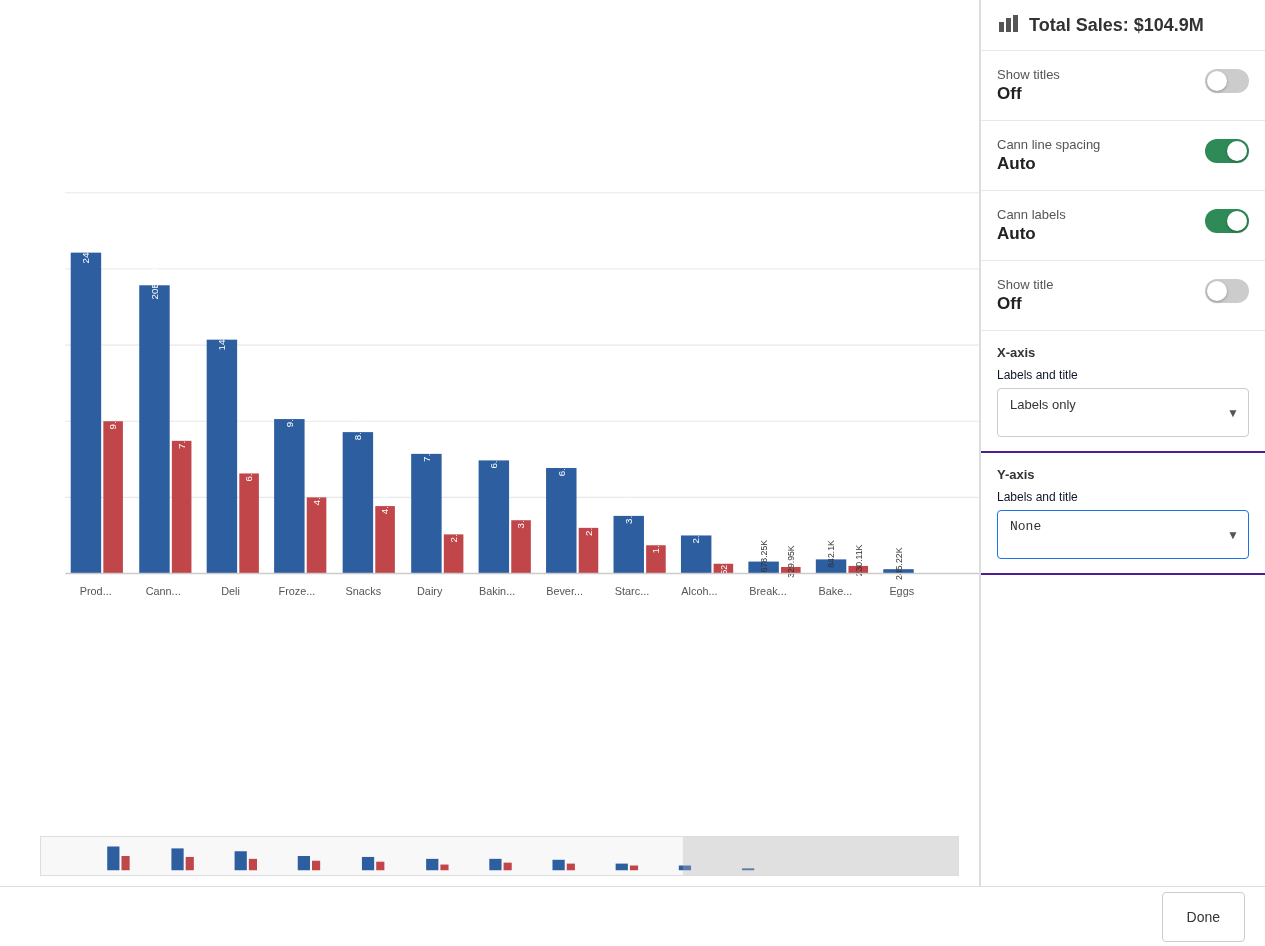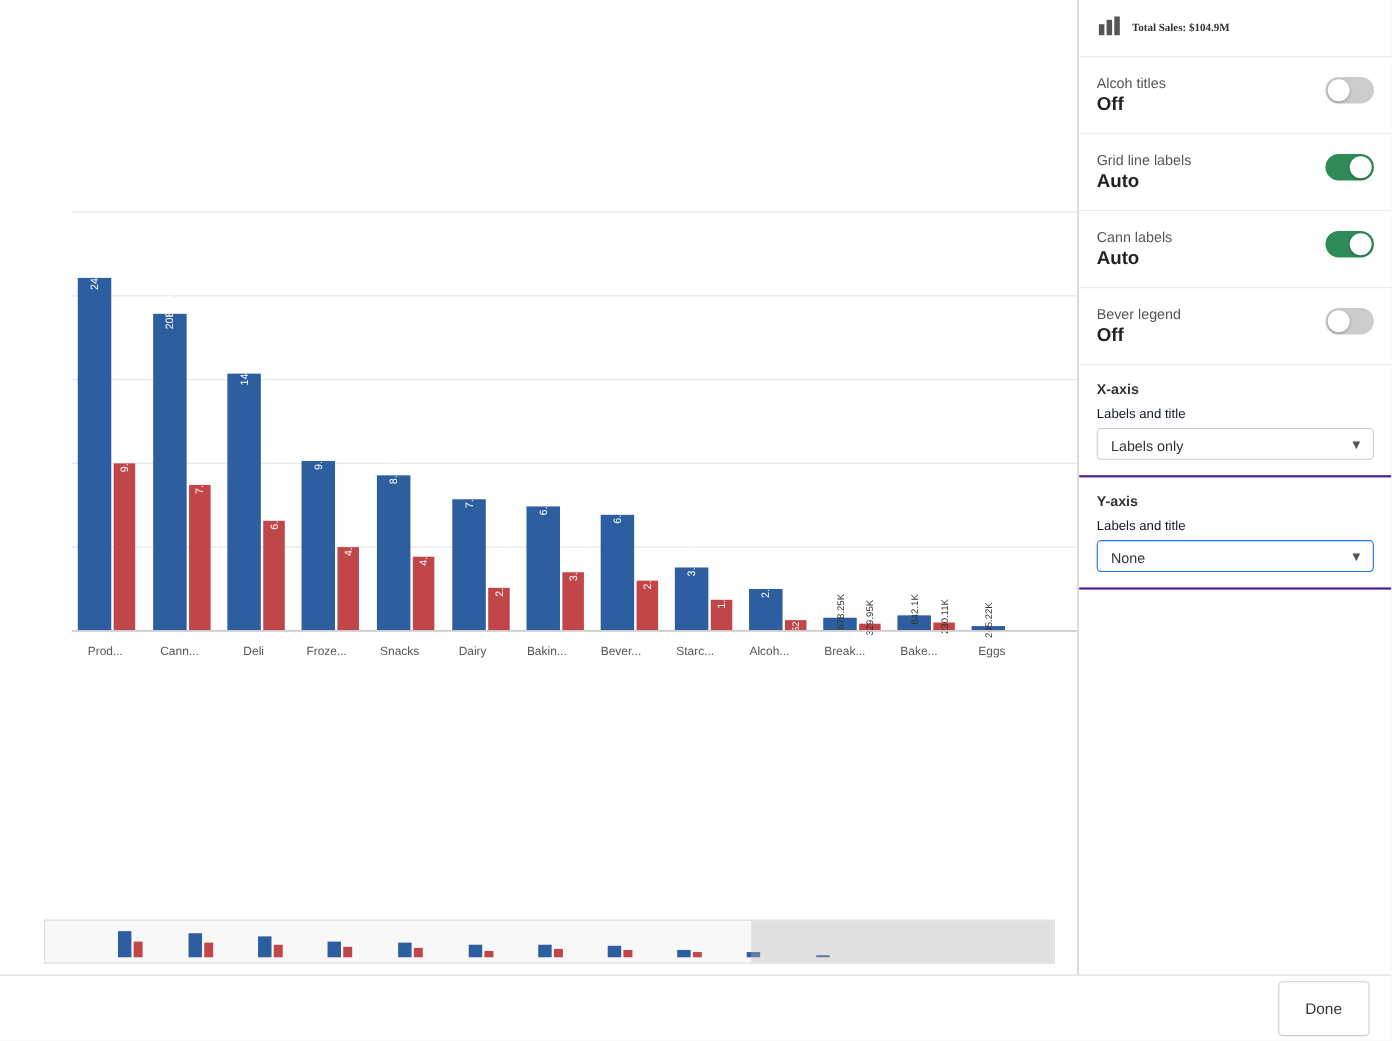--- a/index.html
+++ b/index.html
@@ -34,24 +34,23 @@
       padding: 12px 16px;
       border-bottom: 1px solid #e8e8e8;
       gap: 10px;
     }
 
     .panel-header-icon {
       color: #555;
     }
 
     .panel-header-title {
-      font-size: 10px;
+      font-size: 18px;
       font-weight: 600;
       color: #333;
-      font-family: Liberation Serif, serif;
     }
 
     .panel-section {
       padding: 16px 16px;
       border-bottom: 1px solid #e8e8e8;
     }
 
     .setting-row {
       display: flex;
       justify-content: space-between;
@@ -119,33 +118,34 @@
       color: #0f172a;
       margin-bottom: 6px;
     }
 
     .select-wrapper {
       position: relative;
     }
 
     .select-wrapper select {
       width: 100%;
-      padding: 8px 32px 4px 12px;
+      padding: 8px 32px 24px 12px;
       font-size: 13px;
       color: #333;
       background: #fff;
       border: 1px solid #ccc;
       border-radius: 4px;
       appearance: none;
       cursor: pointer;
       outline: none;
     }
 
     .select-wrapper.active select {
       border-color: #1a73e8;
+      font-family: Liberation Mono, monospace;
     }
 
     .select-arrow {
       position: absolute;
       right: 10px;
       top: 50%;
       transform: translateY(-50%);
       pointer-events: none;
       color: #555;
       font-size: 12px;
@@ -308,34 +308,34 @@
           <rect x="9" y="6" width="5" height="14" fill="#555"></rect>
           <rect x="16" y="3" width="5" height="17" fill="#555"></rect>
         </svg>
       </span>
       <span class="panel-header-title">Total Sales: $104.9M</span>
     </div>
 
     <div class="panel-section">
       <div class="setting-row">
         <div>
-          <div class="setting-label">Alcoh titles</div>
+          <div class="setting-label">Show titles</div>
           <div class="setting-value">Off</div>
         </div>
         <div class="toggle-wrapper">
           <div class="toggle-track off"></div>
           <div class="toggle-thumb" style="left:2px;"></div>
         </div>
       </div>
     </div>
 
     <div class="panel-section">
       <div class="setting-row">
         <div>
-          <div class="setting-label">Grid line labels</div>
+          <div class="setting-label">Cann line spacing</div>
           <div class="setting-value">Auto</div>
         </div>
         <div class="toggle-wrapper">
           <div class="toggle-track on"></div>
           <div class="toggle-thumb" style="left:22px;"></div>
         </div>
       </div>
     </div>
 
     <div class="panel-section">
@@ -347,21 +347,21 @@
         <div class="toggle-wrapper">
           <div class="toggle-track on"></div>
           <div class="toggle-thumb" style="left:22px;"></div>
         </div>
       </div>
     </div>
 
     <div class="panel-section">
       <div class="setting-row">
         <div>
-          <div class="setting-label">Bever legend</div>
+          <div class="setting-label">Show title</div>
           <div class="setting-value">Off</div>
         </div>
         <div class="toggle-wrapper">
           <div class="toggle-track off"></div>
           <div class="toggle-thumb" style="left:2px;"></div>
         </div>
       </div>
     </div>
 
     <div class="axis-section">

